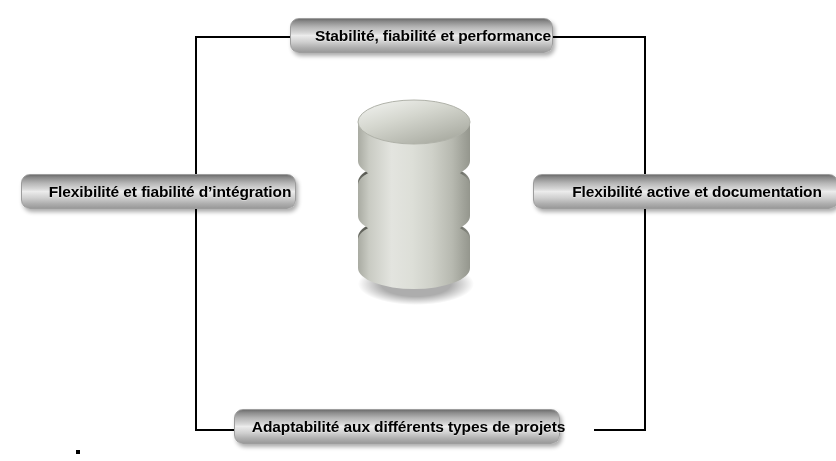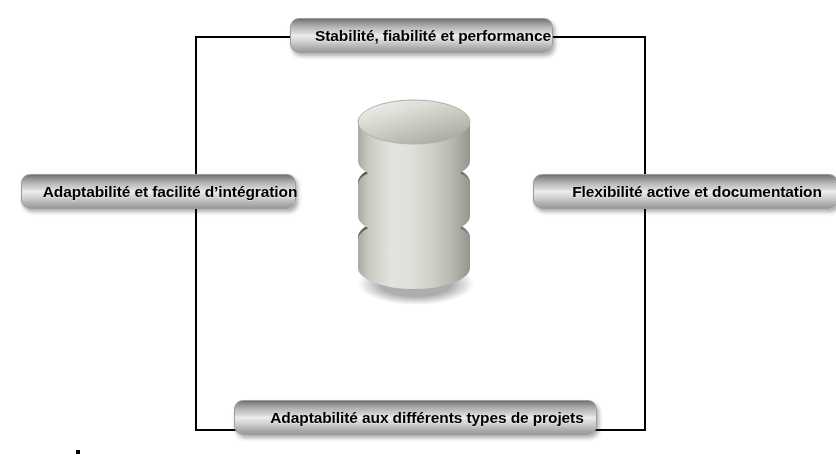--- a/index.html
+++ b/index.html
@@ -61,21 +61,21 @@
     line-height: 1;
     padding: 0 12px;
     text-shadow: 0 1px 0 rgba(255,255,255,0.35);
     margin-left: 23px;
   }
 
   
   #node-top    { left: 290px; top: 18px;  width: 263px; height: 35px; }
   #node-left   { left: 21px;  top: 174px; width: 275px; height: 35px; }
   #node-right  { left: 533px; top: 174px; width: 305px; height: 35px; }
-  #node-bottom { left: 234px; top: 400px; width: 363px; height: 35px; }
+  #node-bottom { left: 234px; top: 409px; width: 326px; height: 35px; }
 
   #node-right  { border-top-right-radius: 9px; border-bottom-right-radius: 9px; }
 
   
   .db-stack {
     position: absolute;
     left: 352px;
     top: 92px;
     width: 124px;
     height: 215px;
@@ -155,21 +155,21 @@
 
     <path d="M6,30 L6,69 A56,21 0 0 0 118,69 L118,30 Z" fill="url(#bodyGrad)"></path>
     <ellipse cx="62" cy="30" rx="56" ry="22" fill="url(#topGrad)" stroke="#b0b2a9" stroke-width="1"></ellipse>
   </svg>
 
   <div id="node-top" class="node">
     <span class="node-label">Stabilité, fiabilité et performance</span>
   </div>
 
   <div id="node-left" class="node">
-    <span class="node-label">Adaptabilité et facilité d’intégration</span>
+    <span class="node-label">Flexibilité et fiabilité d’intégration</span>
   </div>
 
   <div id="node-right" class="node">
     <span class="node-label">Flexibilité active et documentation</span>
   </div>
 
   <div id="node-bottom" class="node">
     <span class="node-label">Adaptabilité aux différents types de projets</span>
   </div>
 

